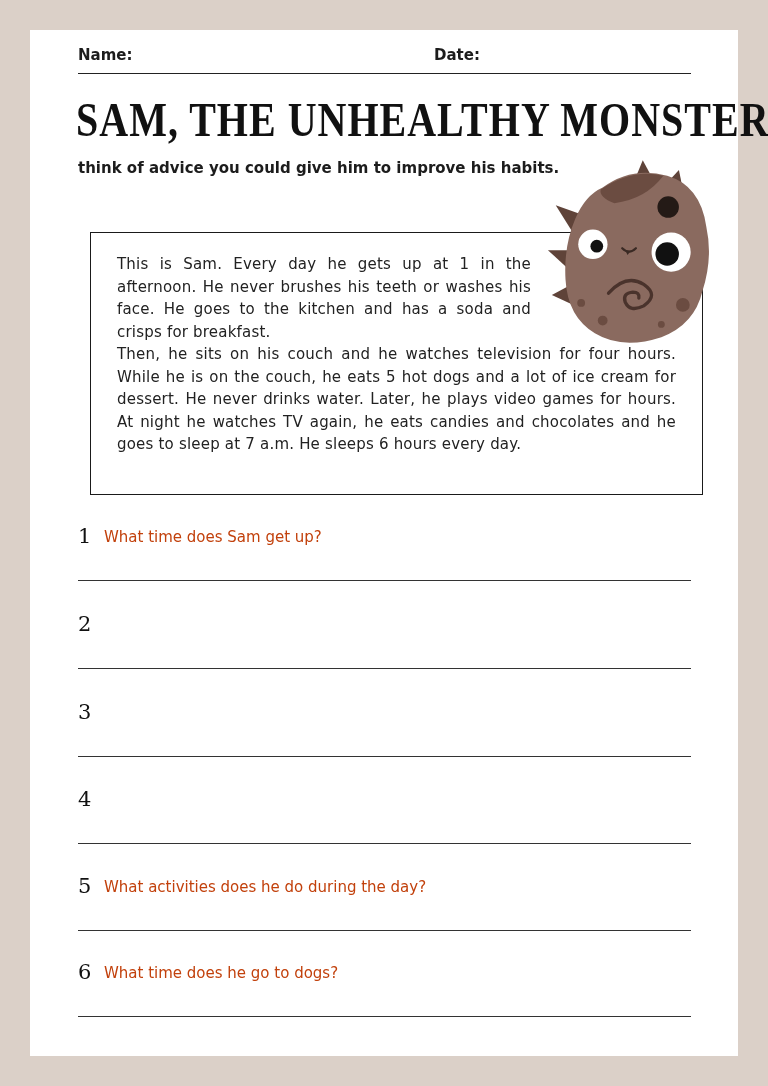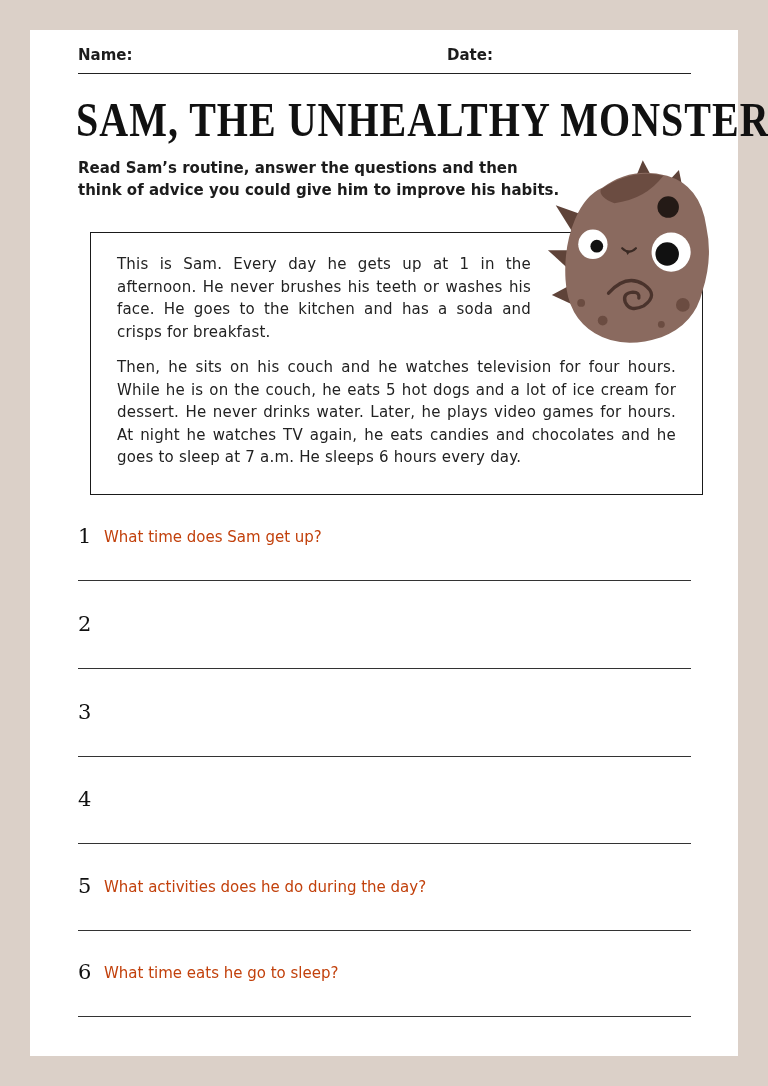--- a/index.html
+++ b/index.html
@@ -10,21 +10,21 @@
     font-family:"DejaVu Sans", sans-serif; color:#1c1c1c;
   }
   .page {
     position:absolute; left:30px; top:30px; width:708px; height:1026px;
     background:#ffffff;
   }
   
   .header-row { position:absolute; left:48px; top:16px; width:613px; height:24px; }
   .hdr-label { position:absolute; top:0; font-weight:bold; font-size:15px; }
   .hdr-name { left:0; }
-  .hdr-date { left:369px; }
+  .hdr-date { left:356px; }
   .header-line { position:absolute; left:48px; top:43px; width:613px; border-top:1.5px solid #222; }
   
   .title {
     position:absolute; left:46px; top:62px; width:618px;
     font-family:"Liberation Serif", serif; font-weight:700;
     font-size:40px; letter-spacing:1px; white-space:nowrap;
     transform:scaleY(1.2); transform-origin:left top; color:#111;
   }
   
   .instructions { position:absolute; left:48px; top:127px; font-weight:bold; font-size:15px; line-height:22px; }
@@ -33,21 +33,21 @@
   .monster { position:absolute; left:514px; top:124px; width:176px; height:204px; z-index:3; }
   
   .passage-box {
     position:absolute; left:60px; top:202px; width:613px; height:263px;
     border:1.6px solid #1a1a1a; padding:20px 26px 0 26px; background:transparent;
   }
   .passage-box p {
     font-size:15px; line-height:22.5px; text-align:justify; letter-spacing:0.2px; color:#222;
   }
   .p1 { width:414px; }
-  .p2 { margin-top:13px; width:559px; }
+  .p2 { width:559px; }
   
   .question { position:absolute; left:48px; width:613px; height:56px; }
   .q-num {
     position:absolute; left:0; top:-4px;
     font-family:"DejaVu Serif", serif; font-size:21px; font-weight:400; color:#111;
   }
   .q-text { position:absolute; left:26px; top:0; font-size:15px; color:#c2410c; }
   .q-line { position:absolute; left:0; top:52px; width:613px; border-top:1.3px solid #333; }
 </style>
 </head>
@@ -58,21 +58,20 @@
 
     <div class="header-row">
       <span class="hdr-label hdr-name">Name:</span>
       <span class="hdr-label hdr-date">Date:</span>
     </div>
     <div class="header-line"></div>
 
     <div class="title">SAM, THE UNHEALTHY MONSTER</div>
 
     <div class="instructions">
-      <div>Read Sam’s routine, answer the questions and then</div>
       <div>think of advice you could give him to improve his habits.</div>
     </div>
 
     <svg class="monster" viewBox="0 0 180 200" aria-hidden="true">
 
       <path d="M40 58 L12 48 L32 80 Z" fill="#5f4339"></path>
       <path d="M30 94 L4 94 L28 116 Z" fill="#5f4339"></path>
       <path d="M30 128 L8 140 L34 152 Z" fill="#5f4339"></path>
 
       <path d="M92 24 L101 2 L114 26 Z" fill="#5f4339"></path>
@@ -128,18 +127,18 @@
     </div>
 
     <div class="question" style="top:848px">
       <span class="q-num">5</span>
       <span class="q-text">What activities does he do during the day?</span>
       <div class="q-line"></div>
     </div>
 
     <div class="question" style="top:934px">
       <span class="q-num">6</span>
-      <span class="q-text">What time eats he go to sleep?</span>
+      <span class="q-text">What time does he go to dogs?</span>
       <div class="q-line"></div>
     </div>
 
   </div>
 </div>
 
 </body></html>

